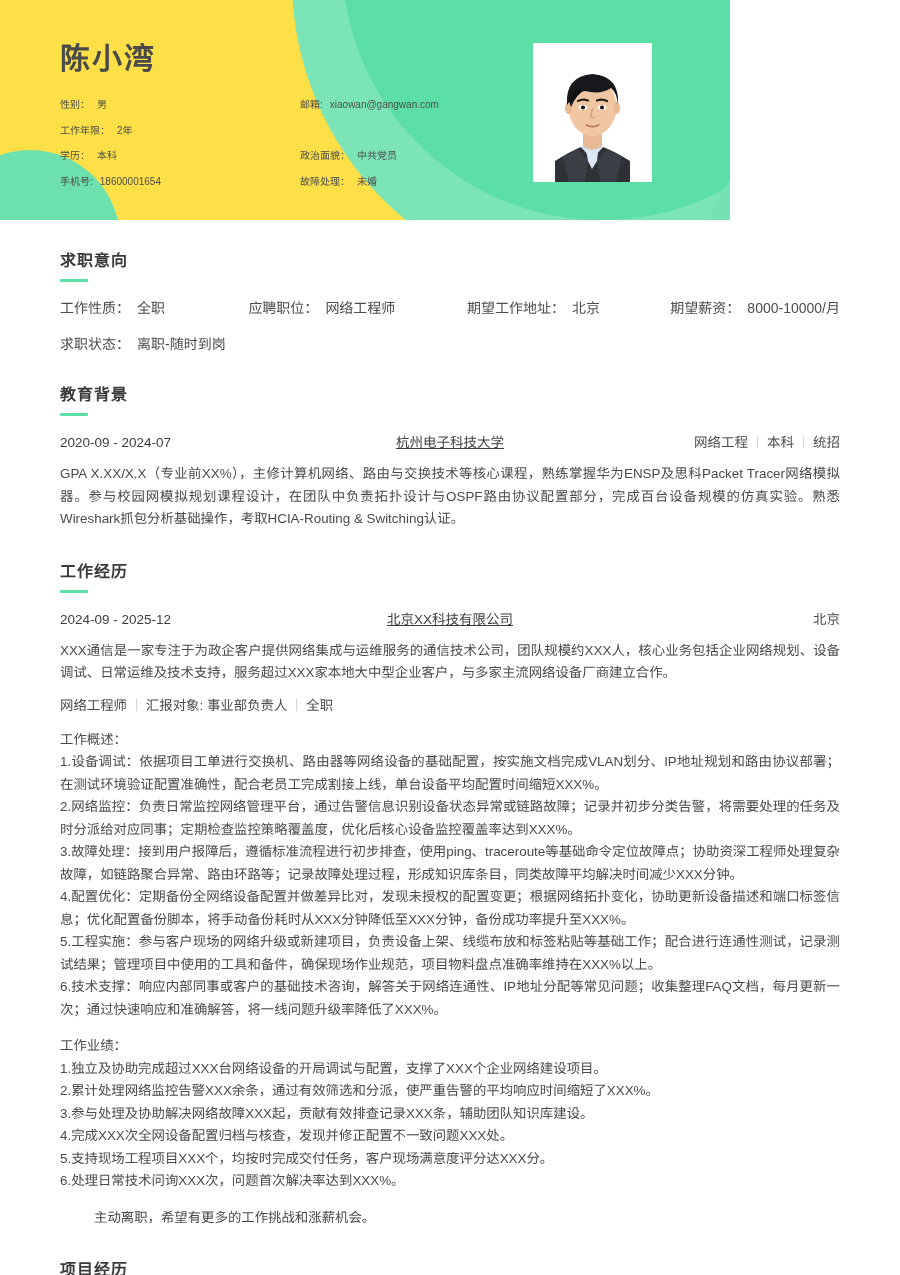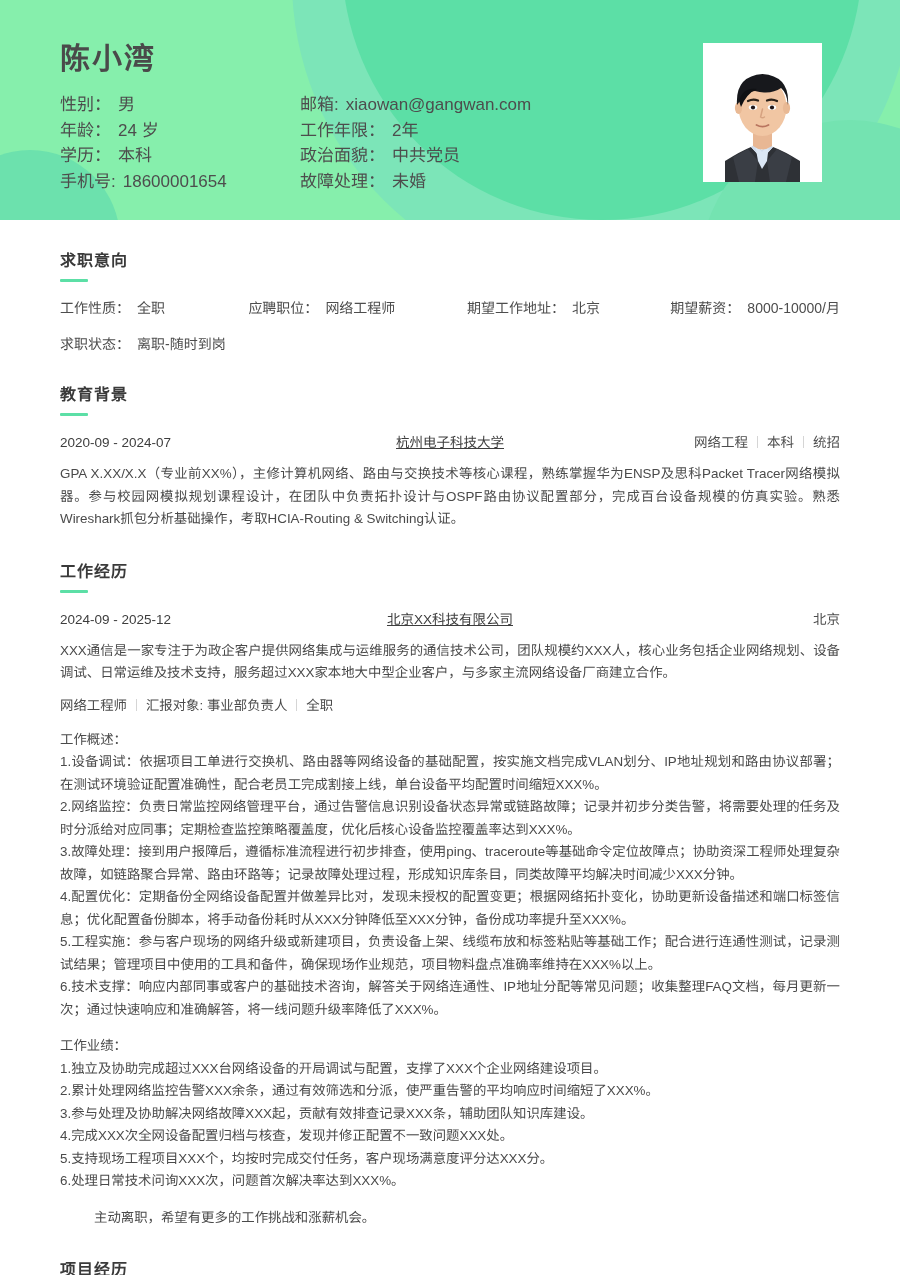--- a/index.html
+++ b/index.html
@@ -17,23 +17,23 @@
     position: relative;
     width: 900px;
     min-height: 1275px;
     overflow: hidden;
     background: #ffffff;
   }
 
   
   .header {
     position: relative;
-    width: 900px;
+    width: 730px;
     height: 220px;
-    background: #86efac;
+    background: #fde047;
     overflow: hidden;
   }
   .header-deco {
     position: absolute;
     inset: 0;
     pointer-events: none;
   }
   .header-deco .arc {
     position: absolute;
     border-radius: 50%;
@@ -78,21 +78,21 @@
     max-width: 600px;
   }
   .meta-row {
     display: flex;
     align-items: baseline;
     height: 25.5px;
   }
   .meta-cell {
     display: flex;
     align-items: center;
-    font-size: 17px;
+    font-size: 10px;
     color: #4d4d4d;
     line-height: 25.5px;
     white-space: nowrap;
   }
   .meta-cell.col-1 { width: 240px; }
   .meta-cell.col-2 { width: 330px; }
   .meta-label { margin-right: 7px; }
   .meta-value { }
 
   .photo {
@@ -233,24 +233,20 @@
           <div class="meta-cell col-1">
             <span class="meta-label">性别：</span>
             <span class="meta-value">男</span>
           </div>
           <div class="meta-cell col-2">
             <span class="meta-label">邮箱:</span>
             <span class="meta-value">xiaowan@gangwan.com</span>
           </div>
         </div>
         <div class="meta-row">
-          <div class="meta-cell col-1">
-            <span class="meta-label">年龄：</span>
-            <span class="meta-value">24 岁</span>
-          </div>
           <div class="meta-cell col-2">
             <span class="meta-label">工作年限：</span>
             <span class="meta-value">2年</span>
           </div>
         </div>
         <div class="meta-row">
           <div class="meta-cell col-1">
             <span class="meta-label">学历：</span>
             <span class="meta-value">本科</span>
           </div>

